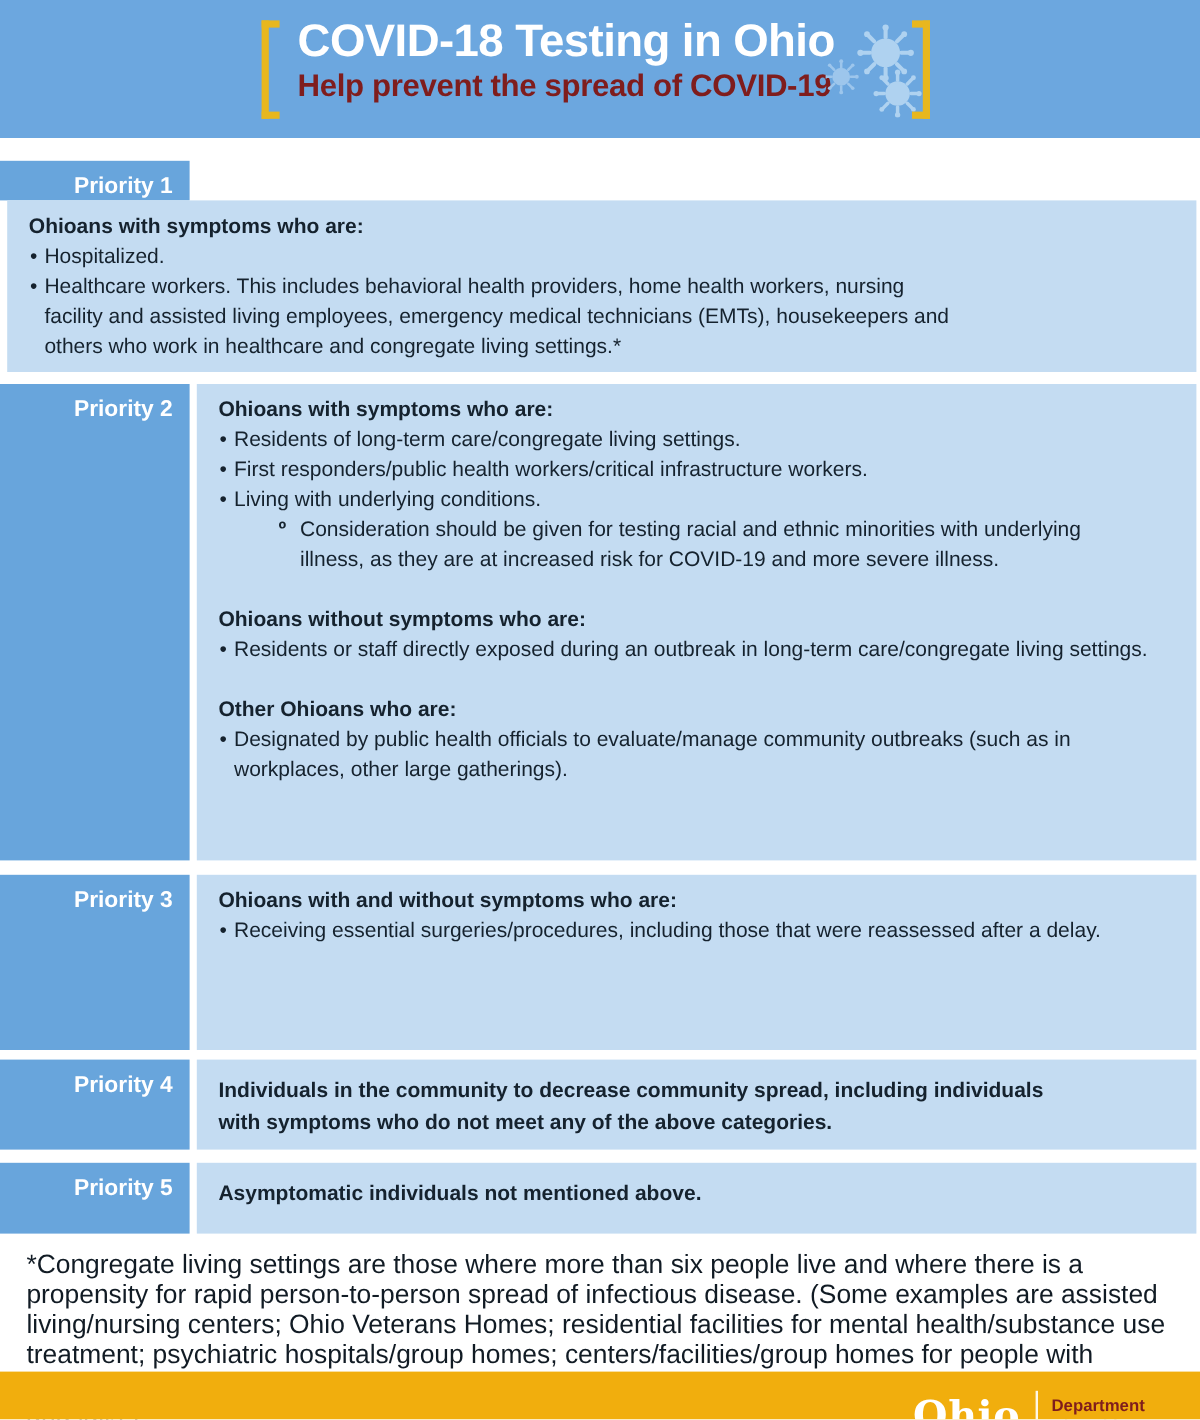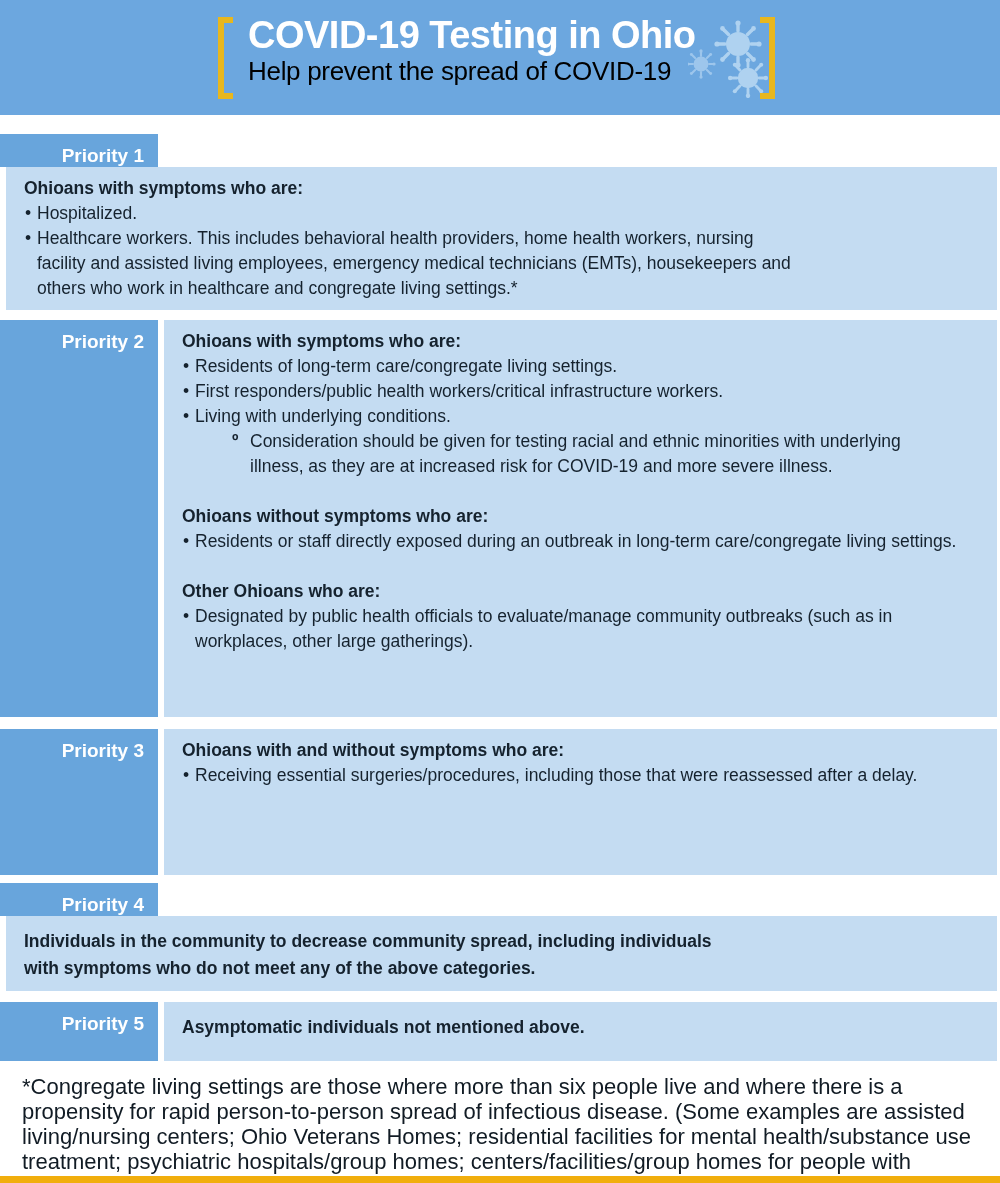--- a/index.html
+++ b/index.html
@@ -44,33 +44,33 @@
     font-size:38px;
     line-height:44px;
     font-weight:bold;
     color:#ffffff;
     letter-spacing:-0.5px;
     white-space:nowrap;
   }
   .subtitle{
     font-size:26px;
     line-height:28px;
-    font-weight:normal;
-    color:#000000;
+    font-weight:bold;
+    color:#7f1d1d;
     letter-spacing:-0.3px;
     white-space:nowrap;
   }
   .viruses{position:absolute;left:688px;top:18px;}
 
   
   .section{display:flex;align-items:stretch;}
   .sec-0{min-height:145px;margin-bottom:10px;flex-direction:column;}
   .sec-1{min-height:397px;margin-bottom:12px;}
   .sec-2{min-height:146px;margin-bottom:8px;border-radius:19px;}
-  .sec-3{min-height:73px;margin-bottom:11px;flex-direction:column;}
+  .sec-3{min-height:73px;margin-bottom:11px;}
   .sec-4{min-height:59px;}
   .label-box{
     flex:none;
     width:158px;
     box-sizing:border-box;
     background:#68A5DC;
     color:#ffffff;
     font-weight:bold;
     font-size:19px;
     text-align:right;
@@ -173,21 +173,21 @@
   .dept span{display:block;}
 </style>
 </head>
 <body>
 
 <div class="page">
 
   <header class="header">
     <div class="bracket left"></div>
     <div class="titles">
-      <h1 class="title">COVID-19 Testing in Ohio</h1>
+      <h1 class="title">COVID-18 Testing in Ohio</h1>
       <div class="subtitle">Help prevent the spread of COVID-19</div>
     </div>
     <svg class="viruses" width="92" height="80" viewBox="0 0 92 80" aria-hidden="true">
 
       <g transform="translate(50,26)" fill="#AFD2F0" stroke="#AFD2F0">
         <circle r="12" stroke="none"></circle>
         <g stroke-width="3.4" stroke-linecap="round">
           <line x1="0" y1="-13" x2="0" y2="-19"></line>
             <line x1="0" y1="13" x2="0" y2="19"></line>
           <line x1="-13" y1="0" x2="-19" y2="0"></line>

